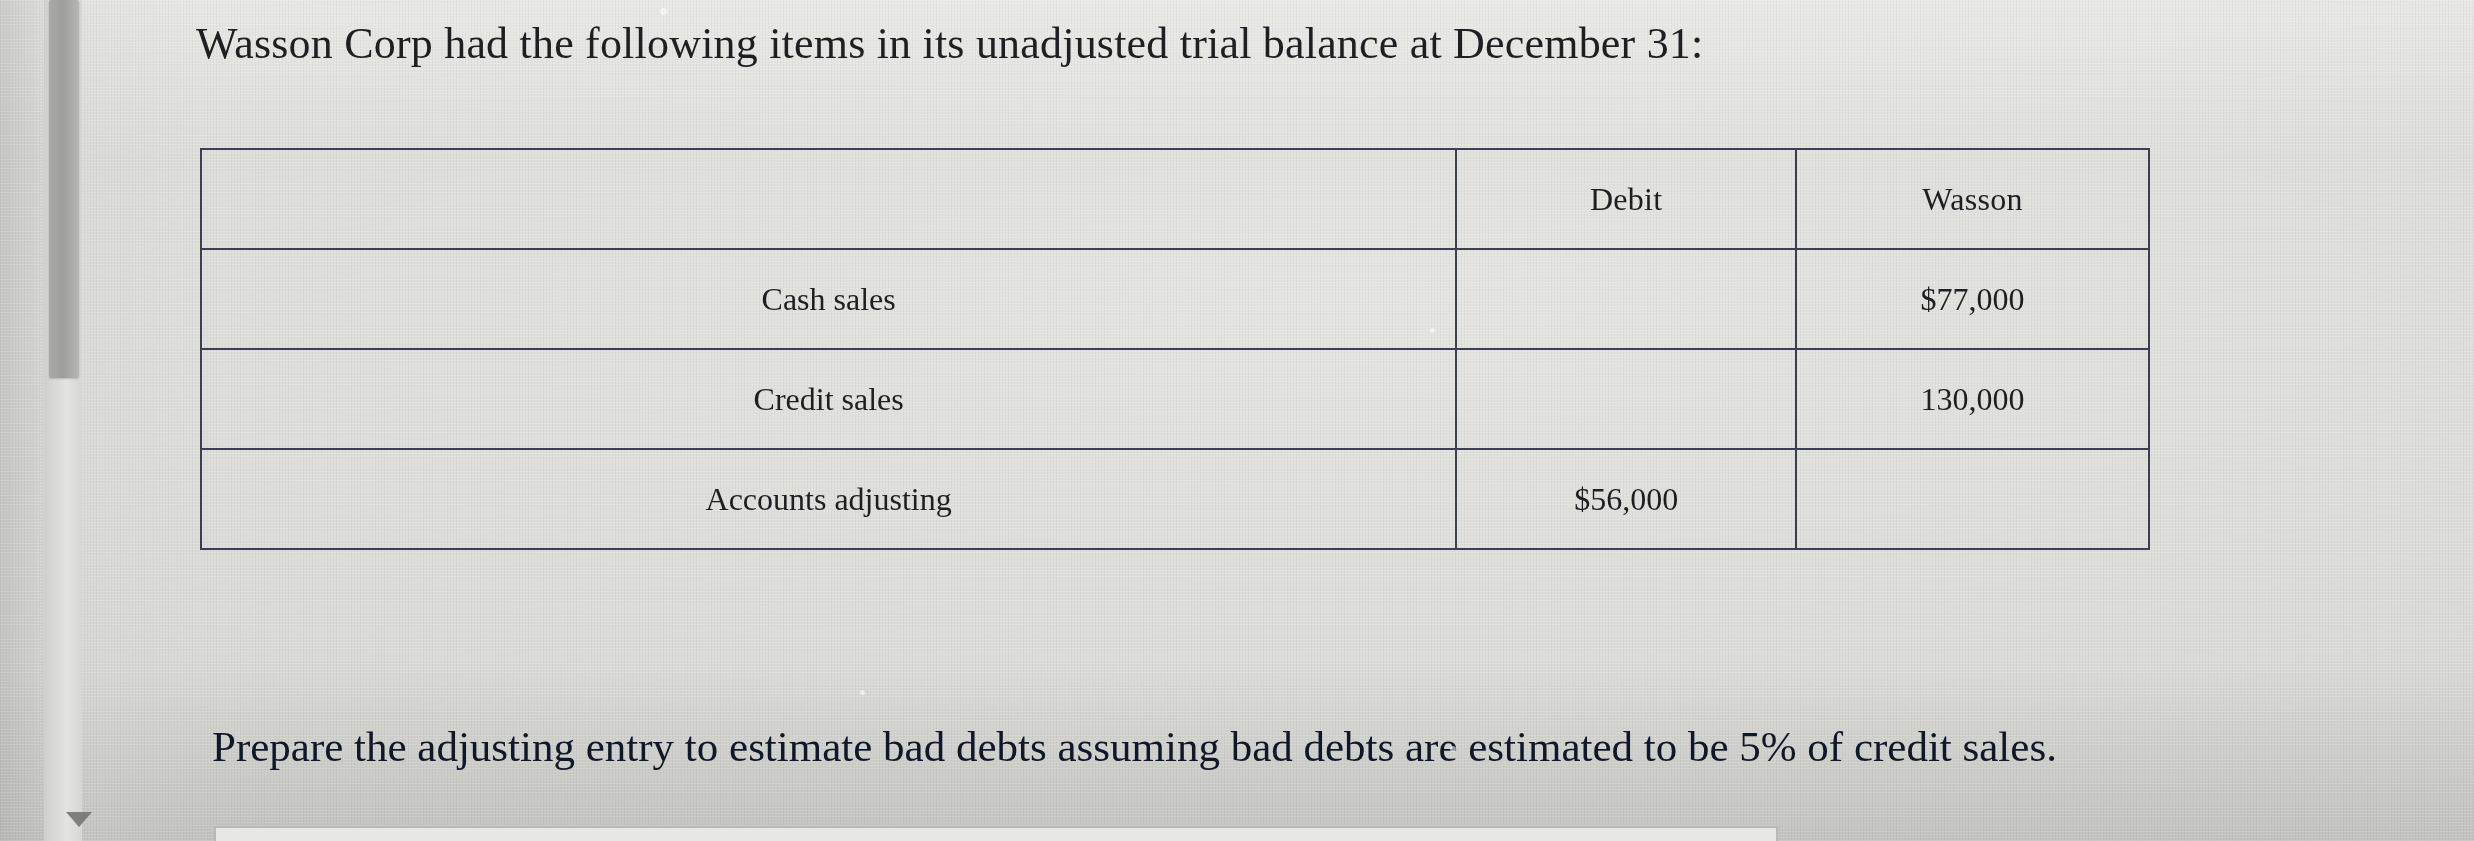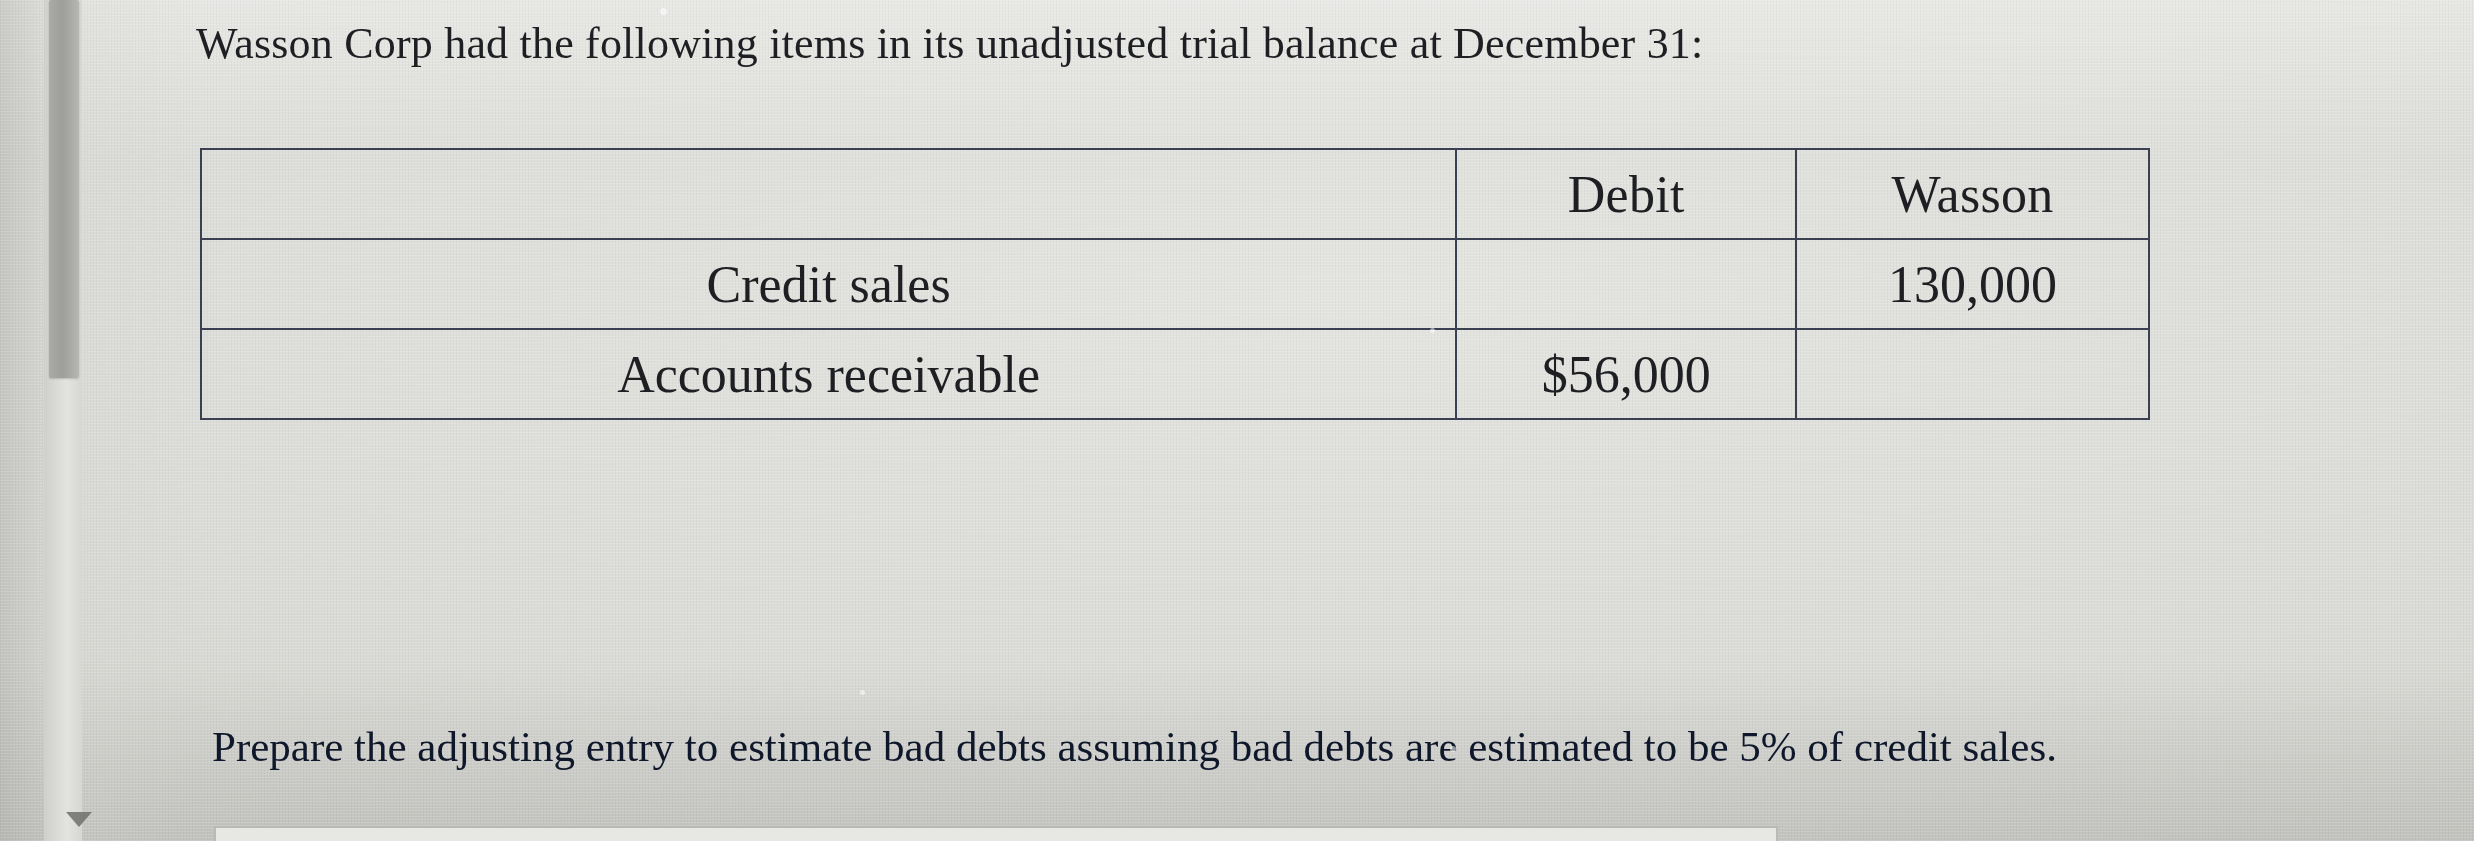--- a/index.html
+++ b/index.html
@@ -89,22 +89,22 @@
     position: absolute;
     left: 200px;
     top: 148px;
     width: 1950px;
     border-collapse: collapse;
     table-layout: fixed;
   }
   table.trial-balance td,
   table.trial-balance th {
     border: 2px solid #3a3f52;
-    height: 90px;
-    font-size: 52px;
+    height: 100px;
+    font-size: 32px;
     color: #1d1f22;
     font-weight: normal;
     padding: 0 10px;
     box-sizing: border-box;
     background: transparent;
   }
   col.c-label { width: 1245px; }
   col.c-debit { width: 337px; }
   col.c-credit { width: 350px; }
 
@@ -169,26 +169,31 @@
     </colgroup>
     <thead>
       <tr>
         <th class="hdr"></th>
         <th class="hdr">Debit</th>
         <th class="hdr">Wasson</th>
       </tr>
     </thead>
     <tbody>
       <tr>
+        <td class="label">Cash sales</td>
+        <td class="amount"></td>
+        <td class="amount">$77,000</td>
+      </tr>
+      <tr>
         <td class="label">Credit sales</td>
         <td class="amount"></td>
         <td class="amount">130,000</td>
       </tr>
       <tr>
-        <td class="label">Accounts receivable</td>
+        <td class="label">Accounts adjusting</td>
         <td class="amount">$56,000</td>
         <td class="amount"></td>
       </tr>
     </tbody>
   </table>
 
   <div class="prompt-bottom">Prepare the adjusting entry to estimate bad debts assuming bad debts are estimated to be 5% of credit sales.</div>
 
   <div class="answer-box-edge"></div>
 

